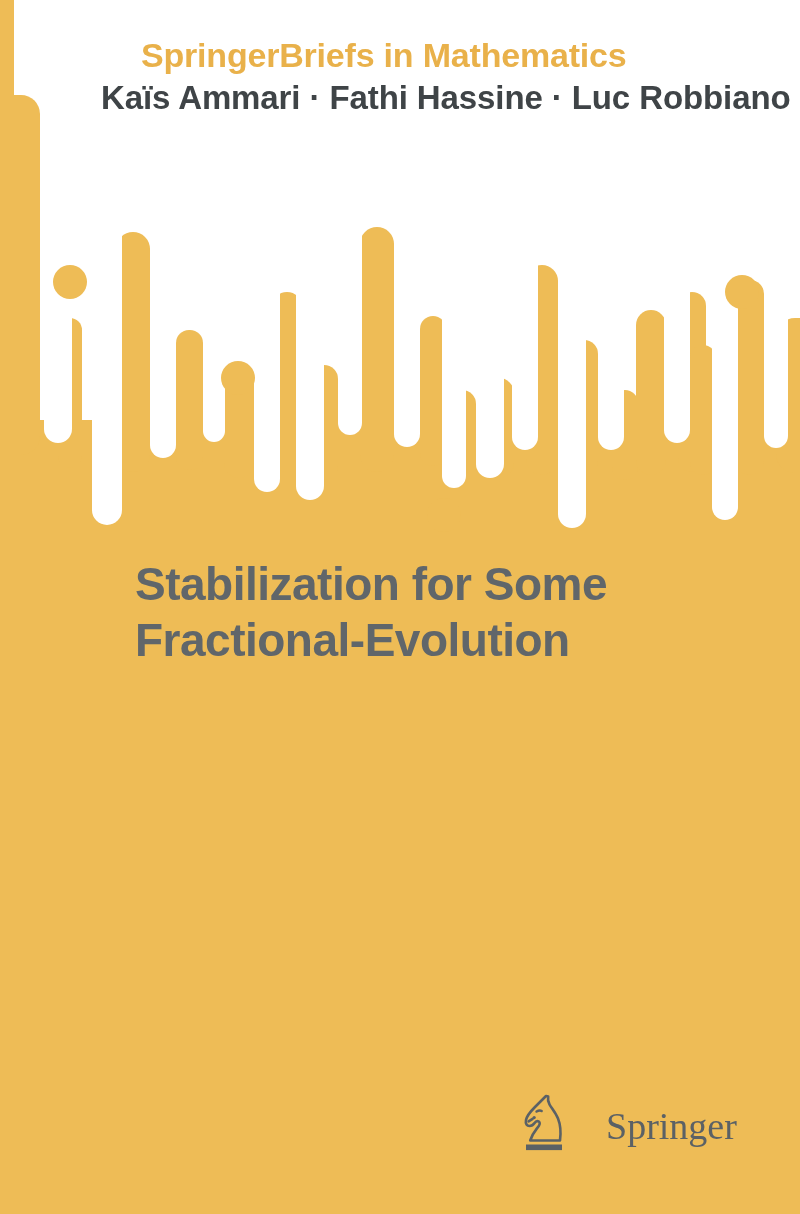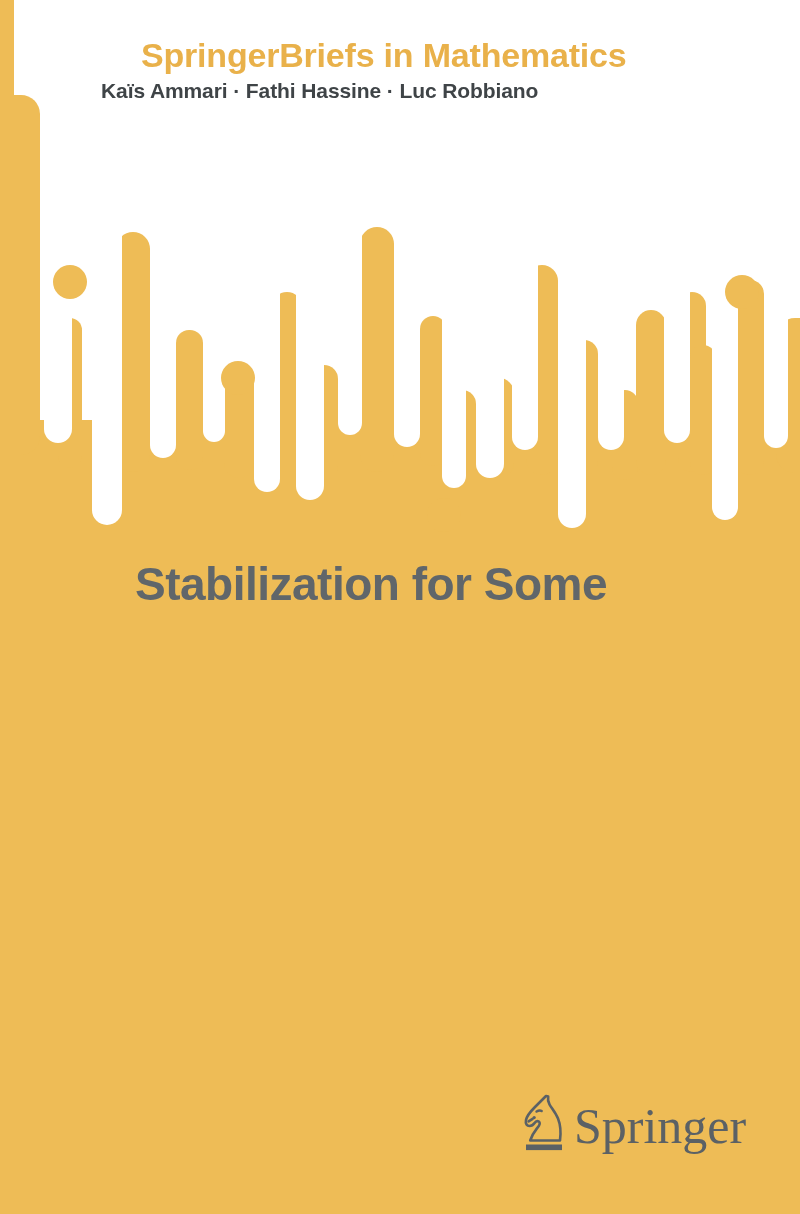--- a/index.html
+++ b/index.html
@@ -34,21 +34,21 @@
     font-weight: bold;
     letter-spacing: -0.2px;
     color: #e9b14a;
     white-space: nowrap;
     margin-left: 40px;
   }
   #authors {
     position: absolute;
     left: 101px;
     top: 79px;
-    font-size: 21px;
+    font-size: 33px;
     font-weight: bold;
     letter-spacing: -0.1px;
     color: #3f4447;
     white-space: nowrap;
   }
   #main-title {
     position: absolute;
     left: 99px;
     top: 556px;
     width: 640px;
@@ -74,24 +74,24 @@
   }
   #logo-knight {
     position: absolute;
     left: 0;
     top: 0;
     width: 70px;
     height: 70px;
   }
   #logo-word {
     position: absolute;
-    left: 58px;
+    left: 90px;
     top: 6px;
     font-family: "Liberation Serif", serif;
-    font-size: 50px;
+    font-size: 38px;
     line-height: 56px;
     color: #5b6165;
     letter-spacing: 0px;
     white-space: nowrap;
   }
 </style>
 </head>
 <body>
 
 <div id="cover">
@@ -151,20 +151,21 @@
       <circle cx="742" cy="292" r="17"></circle>
     </g>
   </svg>
 
   <div id="series-title">SpringerBriefs in Mathematics</div>
 
   <div id="authors">Kaïs Ammari · Fathi Hassine · Luc Robbiano</div>
 
   <div id="main-title">
     <span class="tl">Stabilization for Some</span>
+    <span class="tl">Fractional-Evolution</span>
   </div>
 
   <div id="springer-logo">
     <svg id="logo-knight" viewBox="0 0 70 70" xmlns="http://www.w3.org/2000/svg" aria-hidden="true">
       <g fill="none" stroke="#5b6165" stroke-width="2.6" stroke-linejoin="round" stroke-linecap="round">
         <path d="M30 4 C26 8 23 11 19 15 C15 19 11 23 10 28
                  C9.2 32 11 34 13.5 34 C16 34 17.5 32.6 18.6 31
                  C19.6 29.5 21 28.6 22.6 29.4 C24 30.2 24 32 23 33.6
                  C21 36.8 16.6 40.6 14.2 48.5 L44 48.5
                  C45 41 44.6 33 42 26.5 C39.6 20.4 35.6 16 33.6 12.6

